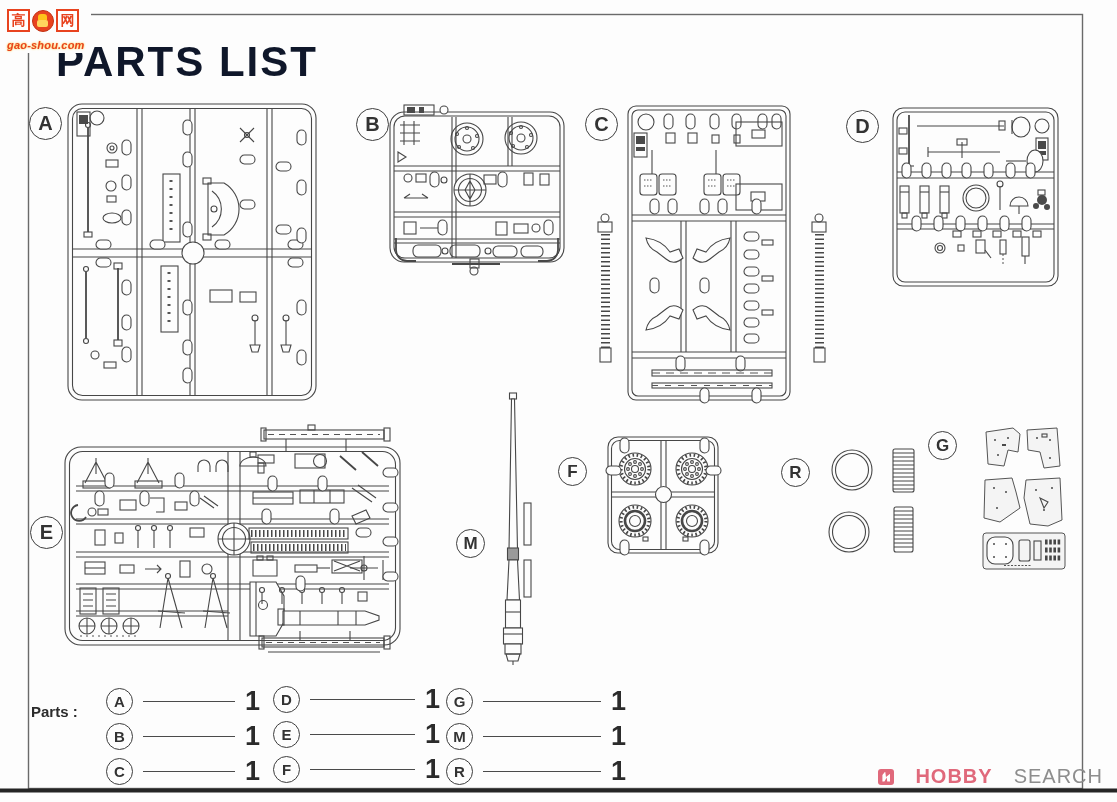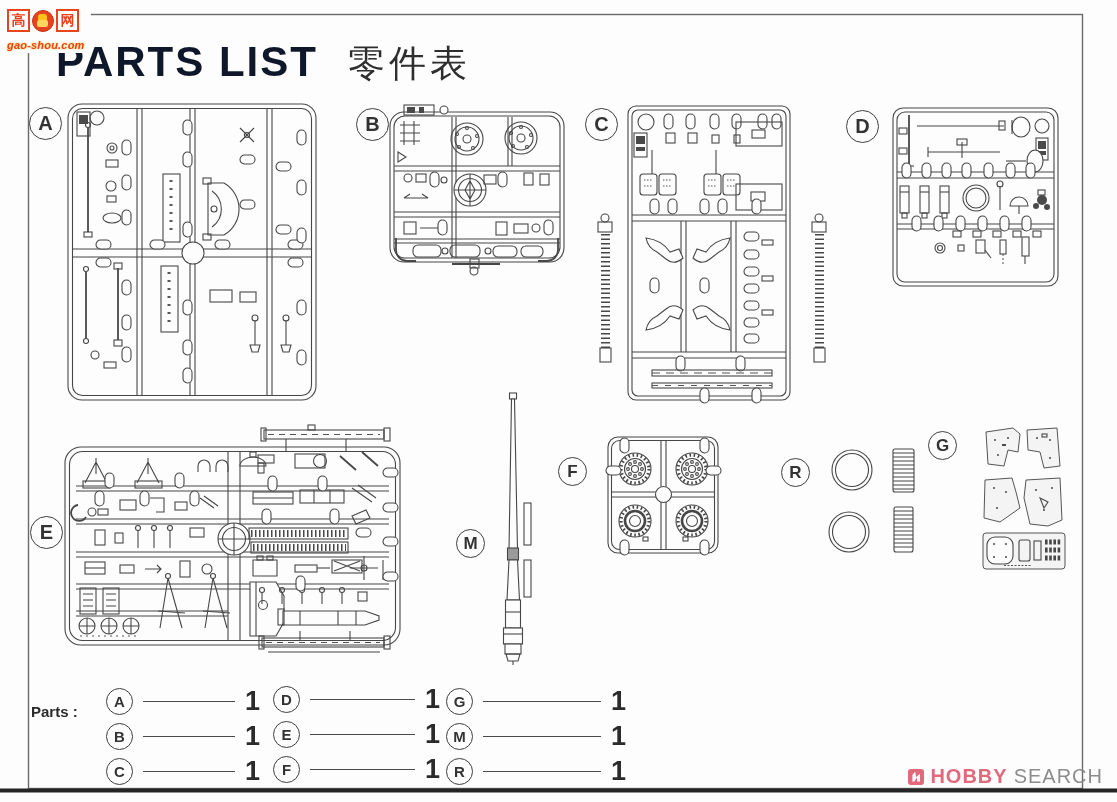--- a/index.html
+++ b/index.html
@@ -33,21 +33,21 @@
     font-size:20px;font-weight:bold;color:#333;z-index:3;}
   .sl.sm{width:27px;height:27px;font-size:17px;}
 
   .pt-head{position:absolute;left:31px;top:703px;font-size:15px;font-weight:bold;color:#2c2c2c;}
   .pt-entry{position:absolute;display:flex;align-items:center;z-index:2;}
   .pt-circ{width:25px;height:25px;border:1.6px solid #3d3d3d;border-radius:50%;background:#fdfdfd;
     display:flex;align-items:center;justify-content:center;font-size:15px;font-weight:bold;color:#333;flex:0 0 auto;}
   .pt-line{height:0;border-top:1.6px solid #4a4a4a;margin:0 10px;}
   .pt-qty{font-size:27px;font-weight:600;color:#2b2b2b;}
 
-  .hslogo{position:absolute;right:14px;top:765px;display:flex;align-items:center;gap:6px;z-index:6;}
+  .hslogo{position:absolute;right:14px;top:765px;display:flex;align-items:center;gap:21px;z-index:6;}
   .hs-ico{width:16px;height:16px;border-radius:3px;background:#e0697b;position:relative;}
   .hs-ico:before{content:"";position:absolute;left:4px;top:3px;width:8px;height:10px;
     background:#fff;clip-path:polygon(0 100%,0 35%,35% 0,45% 55%,100% 20%,100% 100%,60% 100%,55% 60%,25% 100%);}
   .hs-a{font-size:20px;font-weight:bold;color:#e0697b;letter-spacing:1px;}
   .hs-b{font-size:20px;font-weight:500;color:#8d8d8d;letter-spacing:1px;}
 </style>
 </head>
 <body>
 
 <div class="page">
@@ -56,21 +56,20 @@
     <div class="wm-row">
       <span class="wm-box">高</span>
       <span class="wm-thumb"></span>
       <span class="wm-box">网</span>
     </div>
     <div class="wm-url">gao-shou.com</div>
   </div>
 
   <div class="title">
     <span class="en">PARTS LIST</span>
-    <span class="zh">零件表</span>
   </div>
 
   <svg class="art" width="1117" height="802" viewBox="0 0 1117 802">
     <defs>
       <rect id="capv" width="9" height="15" rx="4.5" class="fw"></rect>
       <rect id="caph" width="15" height="9" rx="4.5" class="fw"></rect>
       <path id="arm" d="M0,0 q16,2 24,14 l9,-3 4,9 q-9,8 -17,1 l-9,-7 q-9,-4 -11,-14 z" class="fw"></path>
       <g id="wheelA">
         <circle r="16" class="fw"></circle>
         <circle r="14" fill="none" stroke="#474747" stroke-width="3.2" stroke-dasharray="1.6,2.6"></circle>

